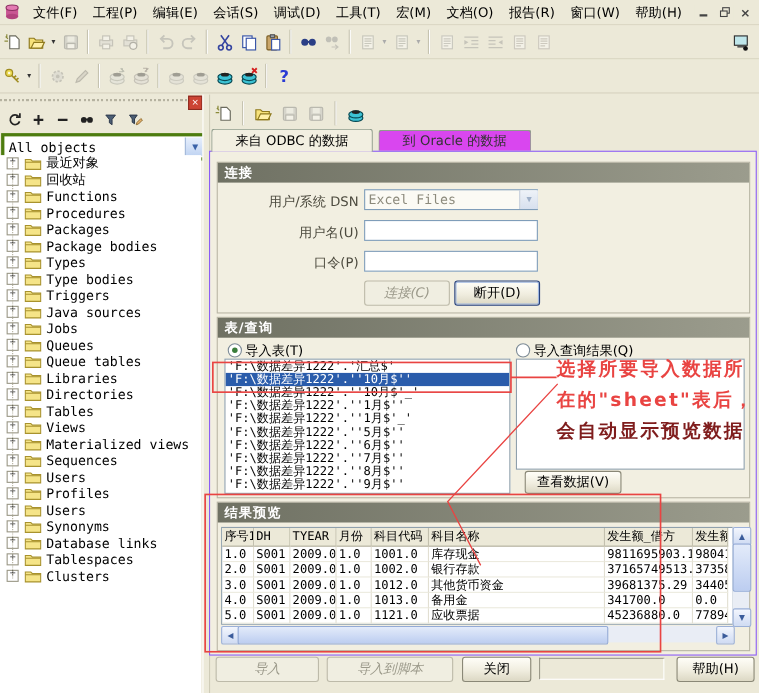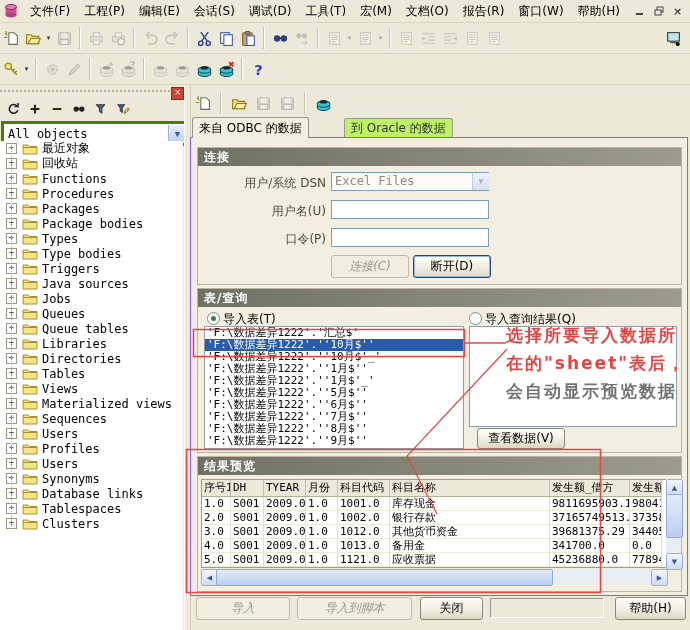--- a/index.html
+++ b/index.html
@@ -43,24 +43,24 @@
   #tree{left:0;top:141px;width:183px;height:489px;background:#fff;overflow:hidden;}
   #tree-guide{left:11px;top:146px;width:1px;height:380px;border-left:1px dotted #b4b19f;}
   .trow{height:15px;display:flex;align-items:center;font-family:"DejaVu Sans Mono",monospace;font-size:12px;white-space:nowrap;}
   .texp{width:9px;height:9px;margin-left:6px;background:#fff;border:1px solid #9a9786;font-size:9px;line-height:7px;
         text-align:center;color:#333;flex:0 0 auto;}
   .tfold{width:16px;height:12px;margin:0 4px 0 5px;flex:0 0 auto;}
   #sb-splitter{left:184px;top:86px;width:5px;height:544px;background:#ece9d8;border-left:1px solid #fff;border-right:1px solid #cfccb8;}
   #sidebar-bg{left:0;top:86px;width:184px;height:544px;background:#ece9d8;}
   
   #main-toolbar{left:192px;top:90px;width:494px;height:26px;display:flex;align-items:center;gap:2px;}
-  .tab{position:absolute;top:118px;height:19px;padding:0 6px;display:flex;align-items:center;
+  .tab{position:absolute;top:118px;height:19px;padding:0 21px;display:flex;align-items:center;
        border:1px solid #8f9c8c;border-bottom:none;border-radius:3px 3px 0 0;font-size:12px;white-space:nowrap;}
   #tab1{left:192px;background:#f2efe1;z-index:3;height:20px;top:117px;}
-  #tab2{left:300px;background:#bef264;color:#333;margin-left:44px;}
+  #tab2{left:300px;background:#d946ef;color:#333;margin-left:44px;}
   #page{left:190px;top:137px;width:496px;height:457px;background:#f2efe1;border:1px solid #8b5cf6;}
   .group{position:absolute;border:1px solid #b9b6a5;background:#f2efe1;}
   .ghead{height:18px;background:linear-gradient(to right,#6f7163,#9b9c8d);color:#fff;font-weight:bold;
          font-size:12px;display:flex;align-items:center;padding-left:6px;letter-spacing:1px;}
   #grp-conn{left:6px;top:9px;width:483px;height:136px;}
   #grp-tq{left:6px;top:150px;width:483px;height:163px;}
   #grp-prev{left:6px;top:318px;width:483px;height:134px;}
   .flabel{position:absolute;font-size:12px;color:#4c4a3e;text-align:right;}
   .field{position:absolute;background:#fff;border:1px solid #7f9db9;height:17px;font-family:"DejaVu Sans Mono",monospace;
          font-size:12px;padding:0 3px;line-height:17px;align-items:flex-end;}
@@ -784,13 +784,13 @@
 </div>
 
 <svg id="anno-svg" class="abs">
   <rect x="193.5" y="329.5" width="271" height="27" fill="none" stroke="#e94442" stroke-width="1.5"></rect>
   <line x1="464.5" y1="343" x2="506" y2="343" stroke="#e94442" stroke-width="1.5"></line>
   <rect x="186.5" y="449.5" width="414" height="143" fill="none" stroke="#e94442" stroke-width="1.5"></rect>
   <polyline points="507,349 407,456 437,514" fill="none" stroke="#e94442" stroke-width="1.2"></polyline>
 </svg>
 <div class="anno-text" style="left: 506px; top: 324px; color: rgb(233, 68, 66);">选择所要导入数据所</div>
 <div class="anno-text" style="left: 506px; top: 352px; color: rgb(233, 68, 66);">在的"sheet"表后，</div>
-<div class="anno-text" style="left: 506px; top: 380px; color: #737373;">会自动显示预览数据</div>
+<div class="anno-text" style="left: 506px; top: 380px; color: #7f1d1d;">会自动显示预览数据</div>
 
 </body></html>

